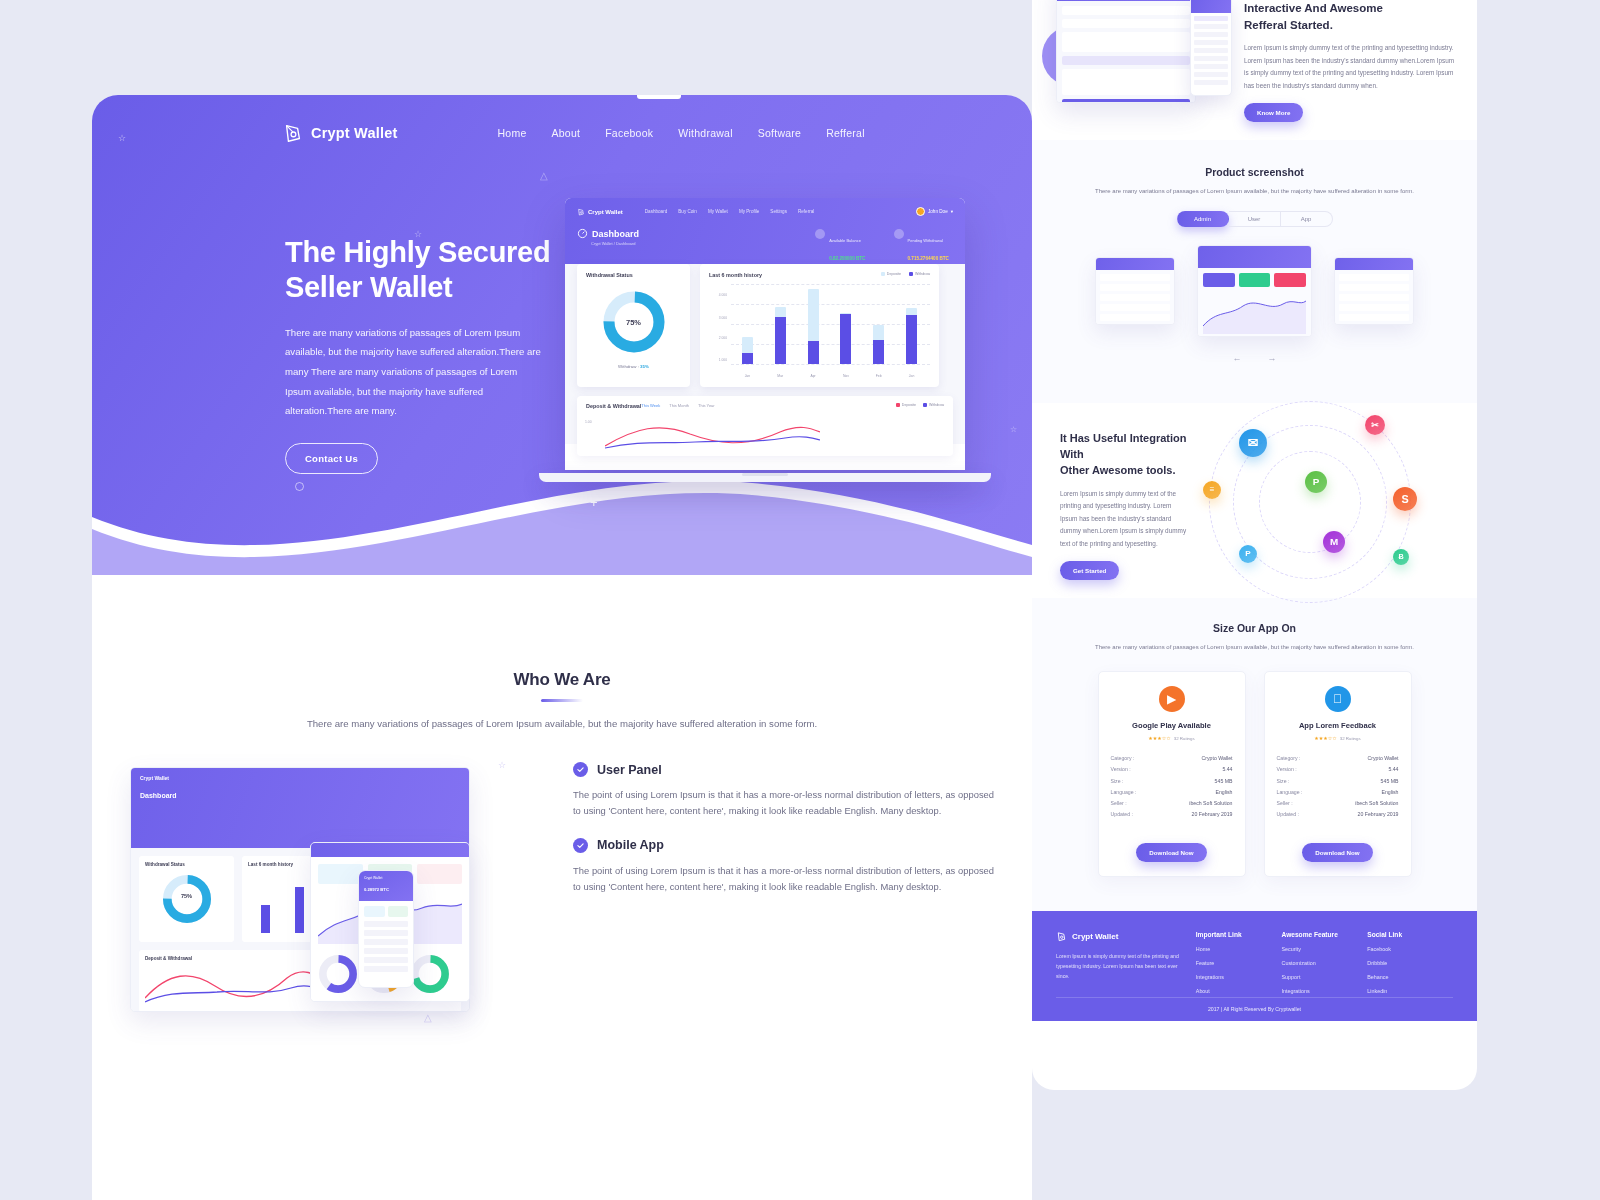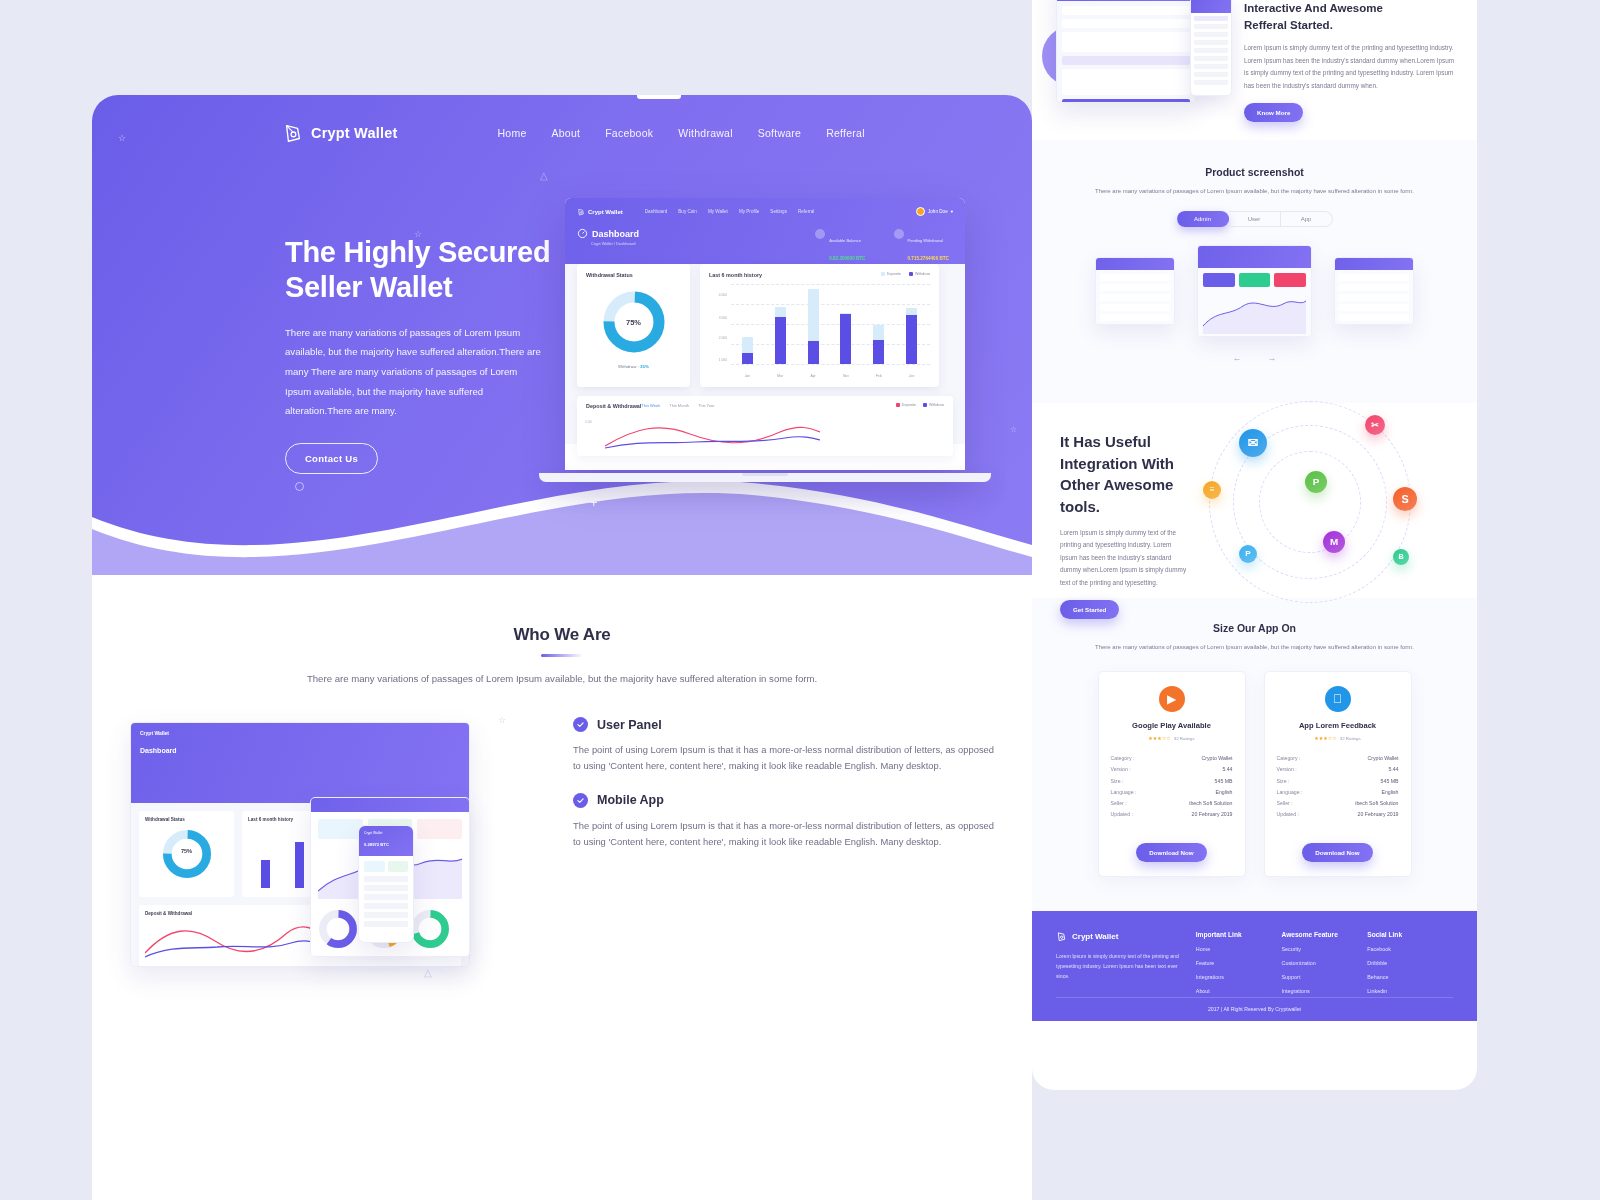--- a/index.html
+++ b/index.html
@@ -112,21 +112,21 @@
 
   .db-card2 { background:#fff; border-radius:4px; margin-top:9px; padding:7px 9px; height:60px; box-shadow:0 3px 10px rgba(80,70,160,.08); position:relative;}
   .dw-tabs { display:flex; gap:9px; margin-left:30px;}
   .dw-tabs span { font-size:4px; color:#9b9bb3;}
   .dw-tabs span.on { color:#4f8ff0; }
   .dw-leg { position:absolute; right:9px; top:7px; display:flex; gap:7px;}
   .dw-leg span { font-size:3.6px; color:#8b8ba3; display:flex; gap:2px; align-items:center;}
 
   
   .who { position:absolute; left:0; top:480px; width:940px; height:580px; background:#fff;}
-  .sec-title { text-align:center; font-size:17px; font-weight:700; color:#2f2f49; letter-spacing:-0.2px;}
+  .sec-title { text-align:center; font-size:17px; font-weight:700; color:#2f2f49; letter-spacing:-0.2px;margin-top:45px;}
   .sec-rule { width:42px;height:2.5px;margin:9px auto 0;border-radius:2px;
     background:linear-gradient(90deg,#6a5de8,#ffffff);}
   .sec-sub { text-align:center; font-size:9.6px; color:#6f6f88; line-height:1.75; margin-top:14px;}
 
   .who-body { display:flex; margin-top:28px; padding: 0 38px; }
   .who-img { width:415px; height:270px; position:relative; }
   .wi-card { position:absolute; background:#fff; border:1px solid #eceef7; border-radius:5px; box-shadow:0 10px 26px rgba(80,70,160,.12);}
   .wi-main { left:0; top:7px; width:340px; height:245px; overflow:hidden;}
   .wi-main-top { height:80px; background:linear-gradient(110deg,#6f61ea,#8372f2); padding:7px 9px;}
   .wi-tablet { left:180px; top:82px; width:160px; height:160px; overflow:hidden;}
@@ -650,21 +650,21 @@
         </div>
       </div>
       <div class="r-arrows">
         <span>←</span>
         <span>→</span>
       </div>
     </div>
 
     <div class="r-int">
       <div class="r-int-left">
-        <div class="r-h2" style="font-size:15px">
+        <div class="r-h2" style="font-size:11px">
           <div>It Has Useful Integration With</div>
           <div>Other Awesome tools.</div>
         </div>
         <div class="r-p">Lorem Ipsum is simply dummy text of the printing and typesetting industry. Lorem Ipsum has been the industry's standard dummy when.Lorem Ipsum is simply dummy text of the printing and typesetting.</div>
         <div class="btn-pill">Get Started</div>
       </div>
       <div class="orbit" id="orbit">
         <div class="ring" style="left:62px;top:42px;width:102px;height:102px;"></div>
         <div class="ring" style="left:36px;top:16px;width:154px;height:154px;"></div>
         <div class="ring" style="left:12px;top:-8px;width:202px;height:202px;"></div>

